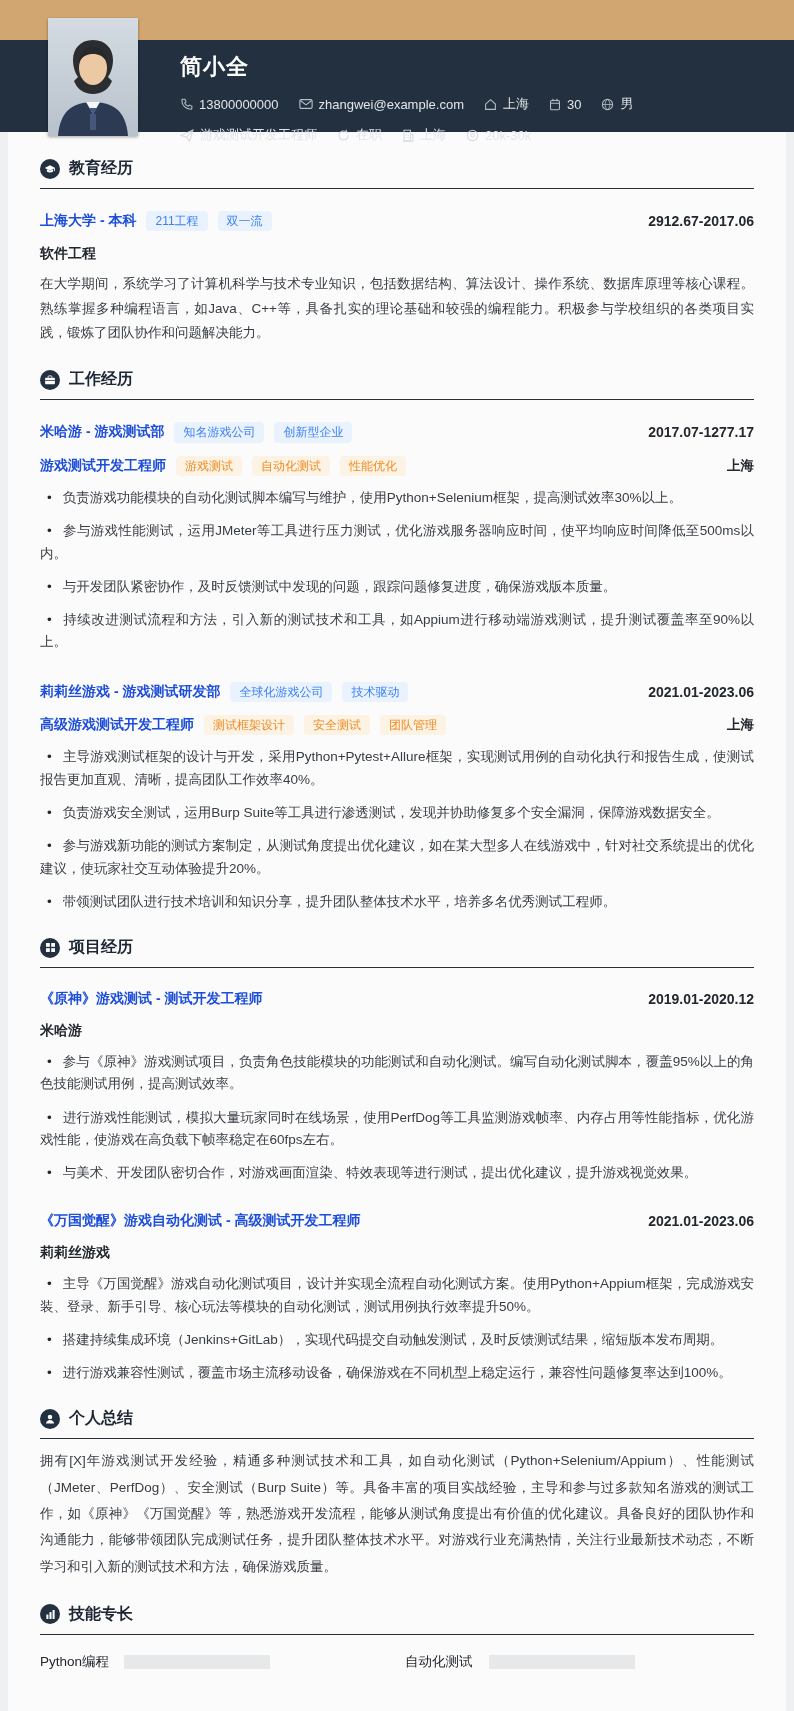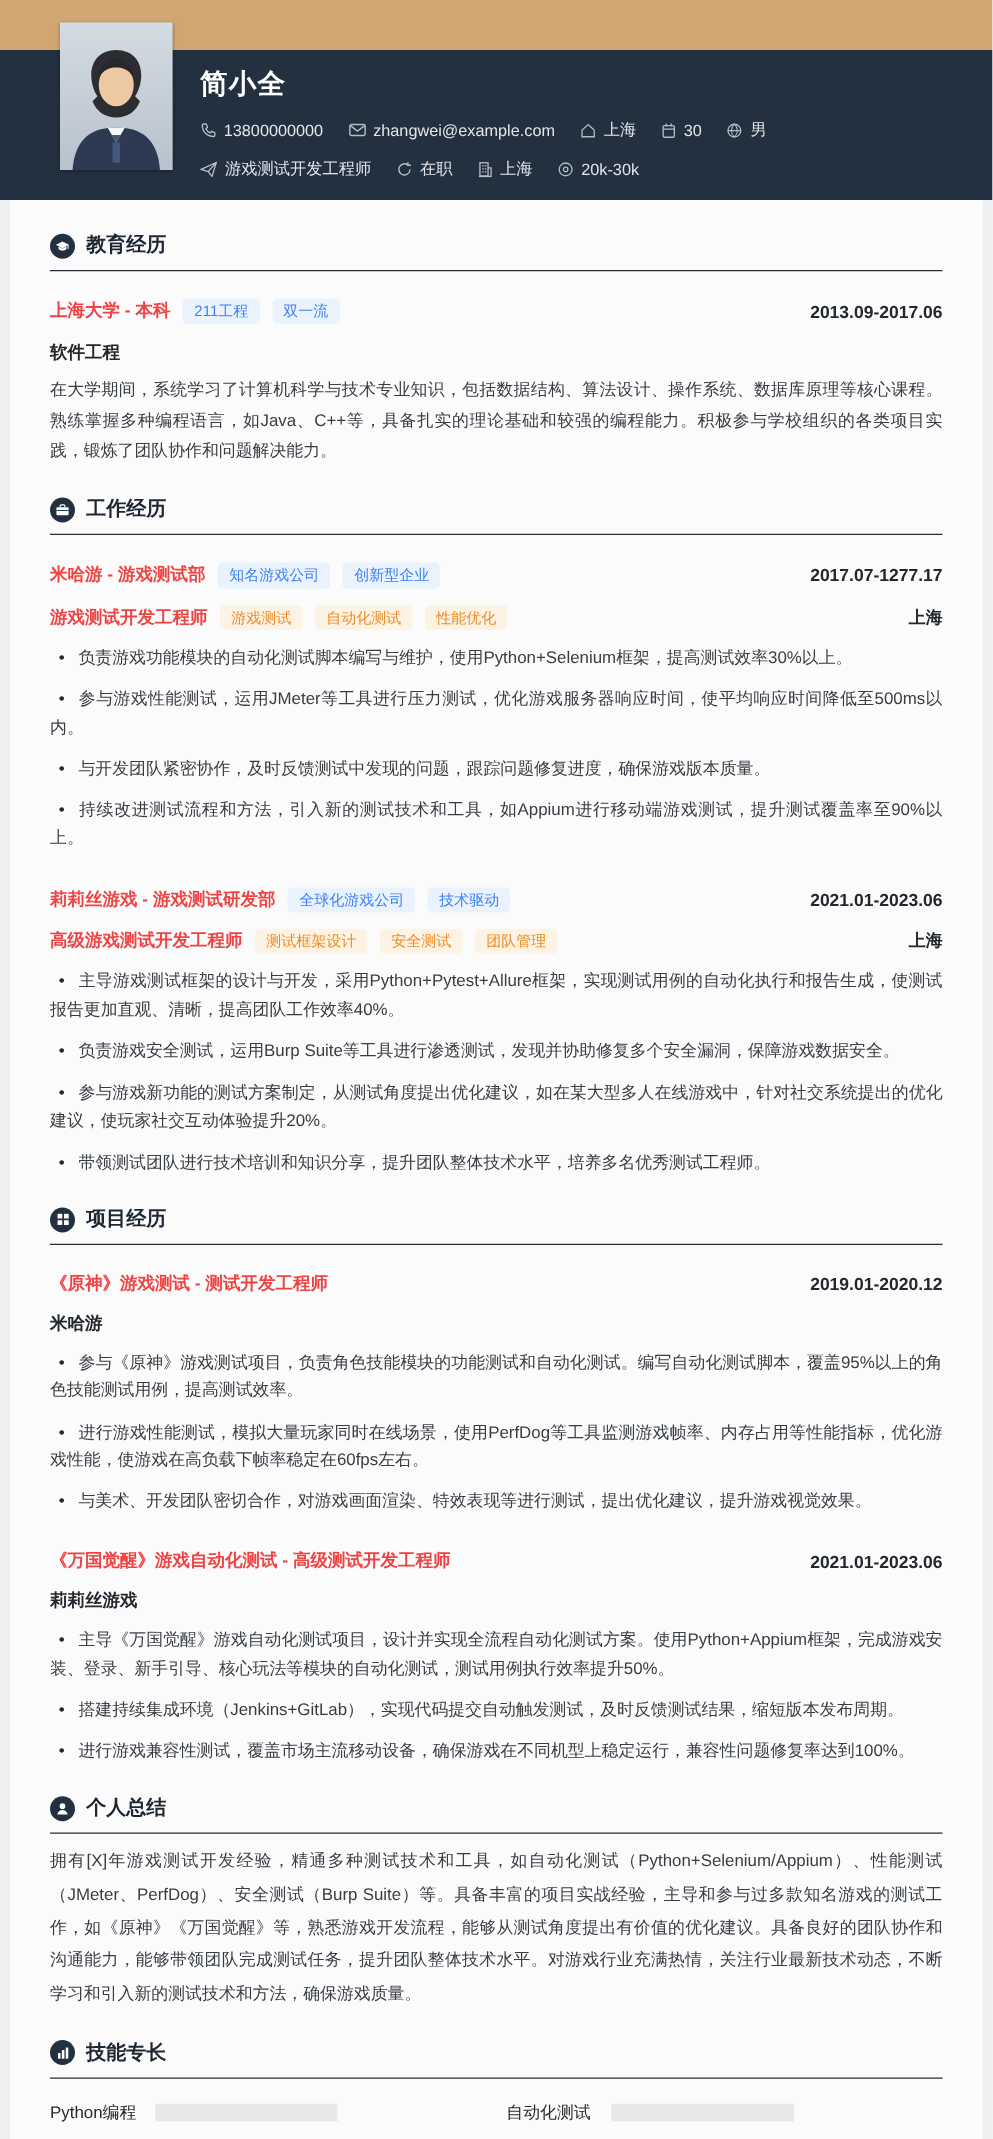--- a/index.html
+++ b/index.html
@@ -4,21 +4,21 @@
 <style>
   * { box-sizing: border-box; margin: 0; padding: 0; }
   html { background: #e9ebee; }
   body {
     width: 794px; min-height: 1711px; margin: 0 auto;
     background: #eef0f2;
     font-family: "Liberation Sans", "DejaVu Sans", sans-serif;
     color: #33383d;
   }
   .top-strip { height: 40px; background: #d2a671; }
-  .hero { position: relative; background: #22303f; height: 120px; color: #fff; }
+  .hero { position: relative; background: #22303f; height: 92px; color: #fff; padding-left: 20px; }
   .photo {
     position: absolute; left: 48px; top: -22px; width: 90px; height: 118px;
     background: #c9d2db; overflow: hidden; box-shadow: 0 1px 3px rgba(0,0,0,.35);
   }
   .hero-main { padding: 12px 0 0 160px; }
   .hero-name { font-size: 22px; font-weight: bold; letter-spacing: 1px; }
   .hero-row { display: flex; align-items: center; gap: 20px; margin-top: 13px; font-size: 13px; color: #e2e6ea; }
   .hero-item { display: inline-flex; align-items: center; gap: 6px; white-space: nowrap; }
   .hero-item svg { opacity: .85; }
   .content {
@@ -29,21 +29,21 @@
     display: flex; align-items: center; gap: 9px;
     padding-top: 24px; font-size: 16px; font-weight: bold; color: #1c2733;
   }
   .icon-circle {
     width: 20px; height: 20px; border-radius: 50%; background: #22303f;
     display: inline-flex; align-items: center; justify-content: center; flex: 0 0 20px;
   }
   .section-rule { border: none; border-top: 1.5px solid #2a2f36; margin-top: 9px; }
   .entry { margin-top: 22px; }
   .entry-head { display: flex; align-items: center; gap: 10px; }
-  .entry-title { font-size: 14px; font-weight: bold; color: #ef4444; white-space: nowrap; }
+  .entry-title { font-size: 14px; font-weight: bold; color: #1d4ed8; white-space: nowrap; }
   .spacer { flex: 1; }
   .entry-date { font-size: 14px; font-weight: bold; color: #23282e; white-space: nowrap; }
   .entry-sub { display: flex; align-items: center; gap: 10px; margin-top: 13px; }
   .entry-loc { font-size: 13.5px; font-weight: bold; color: #23282e; }
   .pill {
     font-size: 12px; padding: 3px 9px; border-radius: 4px; white-space: nowrap; line-height: 1.2;
   }
   .pill.blue { color: #3b82f6; background: #eaf2fe; }
   .pill.orange { color: #ef8b22; background: #fdf3e4; }
   .para { font-size: 13.5px; line-height: 1.8; margin-top: 9px; color: #383d43; text-align: justify; }
@@ -171,21 +171,21 @@
     <span>教育经历</span>
   </div>
   <hr class="section-rule">
 
   <div class="entry">
     <div class="entry-head">
       <span class="entry-title">上海大学 - 本科</span>
       <span class="pill blue">211工程</span>
       <span class="pill blue">双一流</span>
       <span class="spacer"></span>
-      <span class="entry-date">2013.09-2017.06</span>
+      <span class="entry-date">2912.67-2017.06</span>
     </div>
     <div class="bold-line">软件工程</div>
     <p class="para">在大学期间，系统学习了计算机科学与技术专业知识，包括数据结构、算法设计、操作系统、数据库原理等核心课程。熟练掌握多种编程语言，如Java、C++等，具备扎实的理论基础和较强的编程能力。积极参与学校组织的各类项目实践，锻炼了团队协作和问题解决能力。</p>
   </div>
 
   <div class="section-head">
     <span class="icon-circle">
       <svg width="12" height="12" viewBox="0 0 16 16">
           <rect x="1.5" y="5" width="13" height="8.5" rx="1" fill="#fff"></rect>
           <path d="M5.5 5V3.5c0-.6.4-1 1-1h3c.6 0 1 .4 1 1V5" fill="none" stroke="#fff" stroke-width="1.2"></path>

